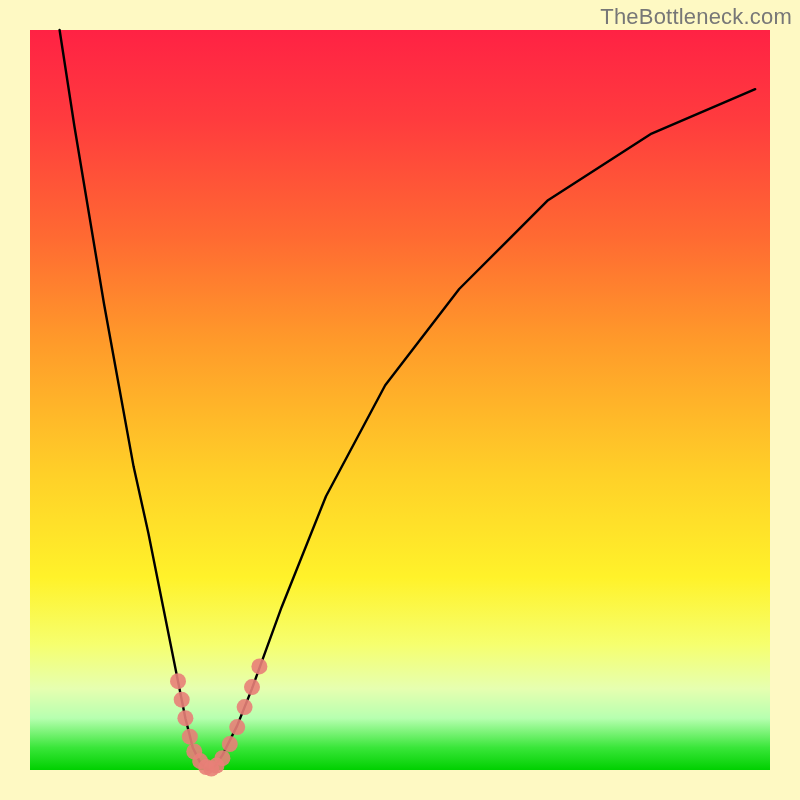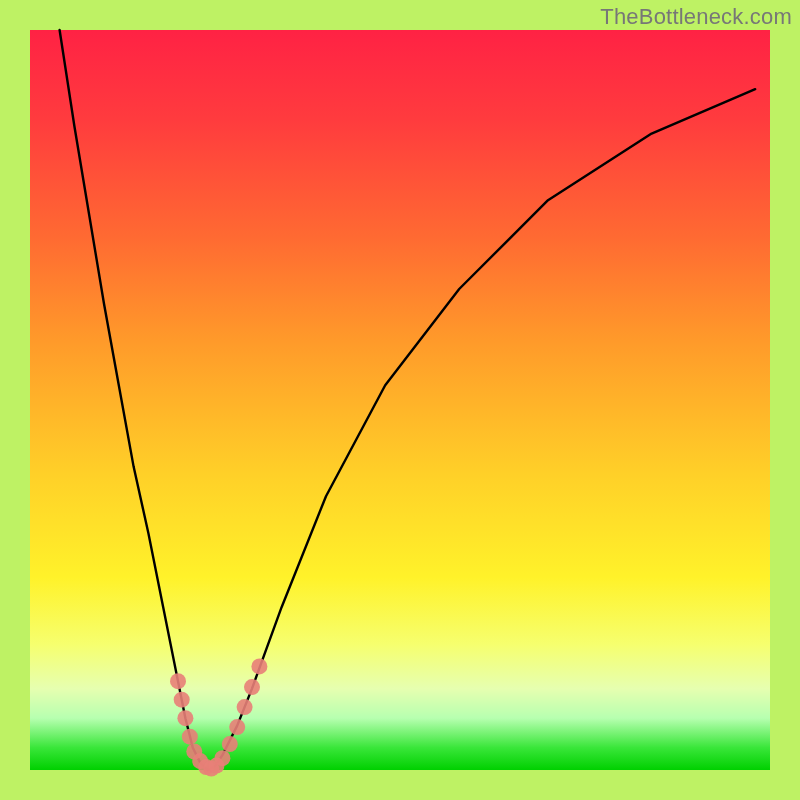--- a/index.html
+++ b/index.html
@@ -8,21 +8,21 @@
     width: 800px;
     height: 800px;
     overflow: hidden;
     background: #000;
     font-family: Arial, Helvetica, sans-serif;
   }
   .frame {
     position: relative;
     width: 800px;
     height: 800px;
-    background: #bef264;
+    background: #fef9c3;
   }
   .plot-area {
     position: absolute;
     left: 30px;
     top: 30px;
     width: 740px;
     height: 740px;
     
     background: linear-gradient(to bottom,
       #ff2244 0%,

